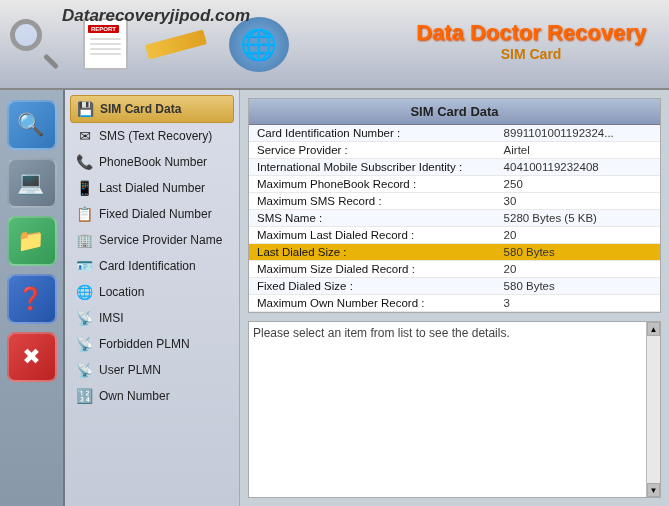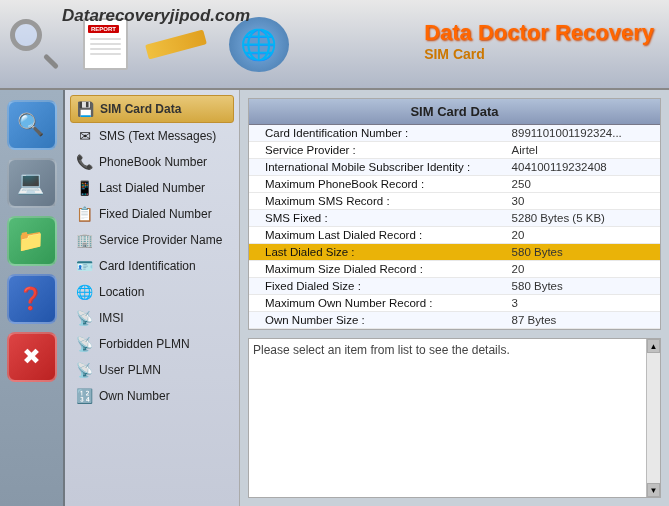--- a/index.html
+++ b/index.html
@@ -22,23 +22,23 @@
       position: relative;
       border-bottom: 2px solid #888;
     }
     .header-logo-area {
       display: flex;
       align-items: center;
       gap: 8px;
     }
     .header-app-title {
       position: absolute;
-      right: 15px;
+      right: 23px;
       top: 20px;
-      text-align: left;
+      text-align: center;
     }
     .header-app-title .line1 {
       font-size: 22px;
       font-weight: bold;
       color: #ff6600;
       text-shadow: 1px 1px 2px #cc4400;
     }
     .header-app-title .line2 {
       font-size: 14px;
       font-weight: bold;
@@ -231,21 +231,21 @@
       background: linear-gradient(to bottom, #b0c0d8, #8898b8);
       color: #222;
       font-weight: bold;
       font-size: 13px;
       padding: 5px 10px;
       text-align: center;
       border-bottom: 1px solid #778;
     }
 
     .data-table tbody tr td {
-      padding: 2px 16px;
+      padding: 2px 8px;
       font-size: 11.5px;
       color: #111;
       border-bottom: 1px solid #e8e8e8;
     }
 
     .data-table tbody tr td:first-child {
       width: 60%;
       font-weight: normal;
     }
     .data-table tbody tr td:last-child {
@@ -348,21 +348,21 @@
   </div>
 
   <div class="left-nav">
 
     <div class="nav-item active">
       <div class="nav-icon">💾</div>
       <span>SIM Card Data</span>
     </div>
     <div class="nav-item">
       <div class="nav-icon">✉</div>
-      <span>SMS (Text Messages)</span>
+      <span>SMS (Text Recovery)</span>
     </div>
     <div class="nav-item">
       <div class="nav-icon">📞</div>
       <span>PhoneBook Number</span>
     </div>
     <div class="nav-item">
       <div class="nav-icon">📱</div>
       <span>Last Dialed Number</span>
     </div>
     <div class="nav-item">
@@ -423,21 +423,21 @@
     </tr>
             <tr style="background: rgb(255, 255, 255);">
       <td>Maximum PhoneBook Record :</td>
       <td>250</td>
     </tr>
             <tr style="background: rgb(255, 255, 255); margin-top: 14px;">
       <td>Maximum SMS Record :</td>
       <td>30</td>
     </tr>
             <tr style="background: rgb(245, 248, 255);">
-      <td>SMS Fixed :</td>
+      <td>SMS Name :</td>
       <td>5280 Bytes (5 KB)</td>
     </tr>
             <tr style="background: rgb(255, 255, 255);">
       <td>Maximum Last Dialed Record :</td>
       <td>20</td>
     </tr>
             <tr style="background: #eab308; margin-top: 8px;">
       <td>Last Dialed Size :</td>
       <td>580 Bytes</td>
     </tr>
@@ -445,24 +445,20 @@
       <td>Maximum Size Dialed Record :</td>
       <td>20</td>
     </tr>
             <tr style="background: rgb(245, 248, 255);">
       <td>Fixed Dialed Size :</td>
       <td>580 Bytes</td>
     </tr>
             <tr style="background: rgb(255, 255, 255);">
       <td>Maximum Own Number Record :</td>
       <td>3</td>
-    </tr>
-            <tr style="background: rgb(245, 248, 255);">
-      <td>Own Number Size :</td>
-      <td>87 Bytes</td>
     </tr>
           </tbody>
       </table>
     </div>
 
     <div class="detail-area">
       <span class="detail-placeholder">Please select an item from list to see the details.</span>
       <div class="scrollbar-area">
         <div class="scrollbar-arrow">▲</div>
         <div class="scrollbar-track"></div>

